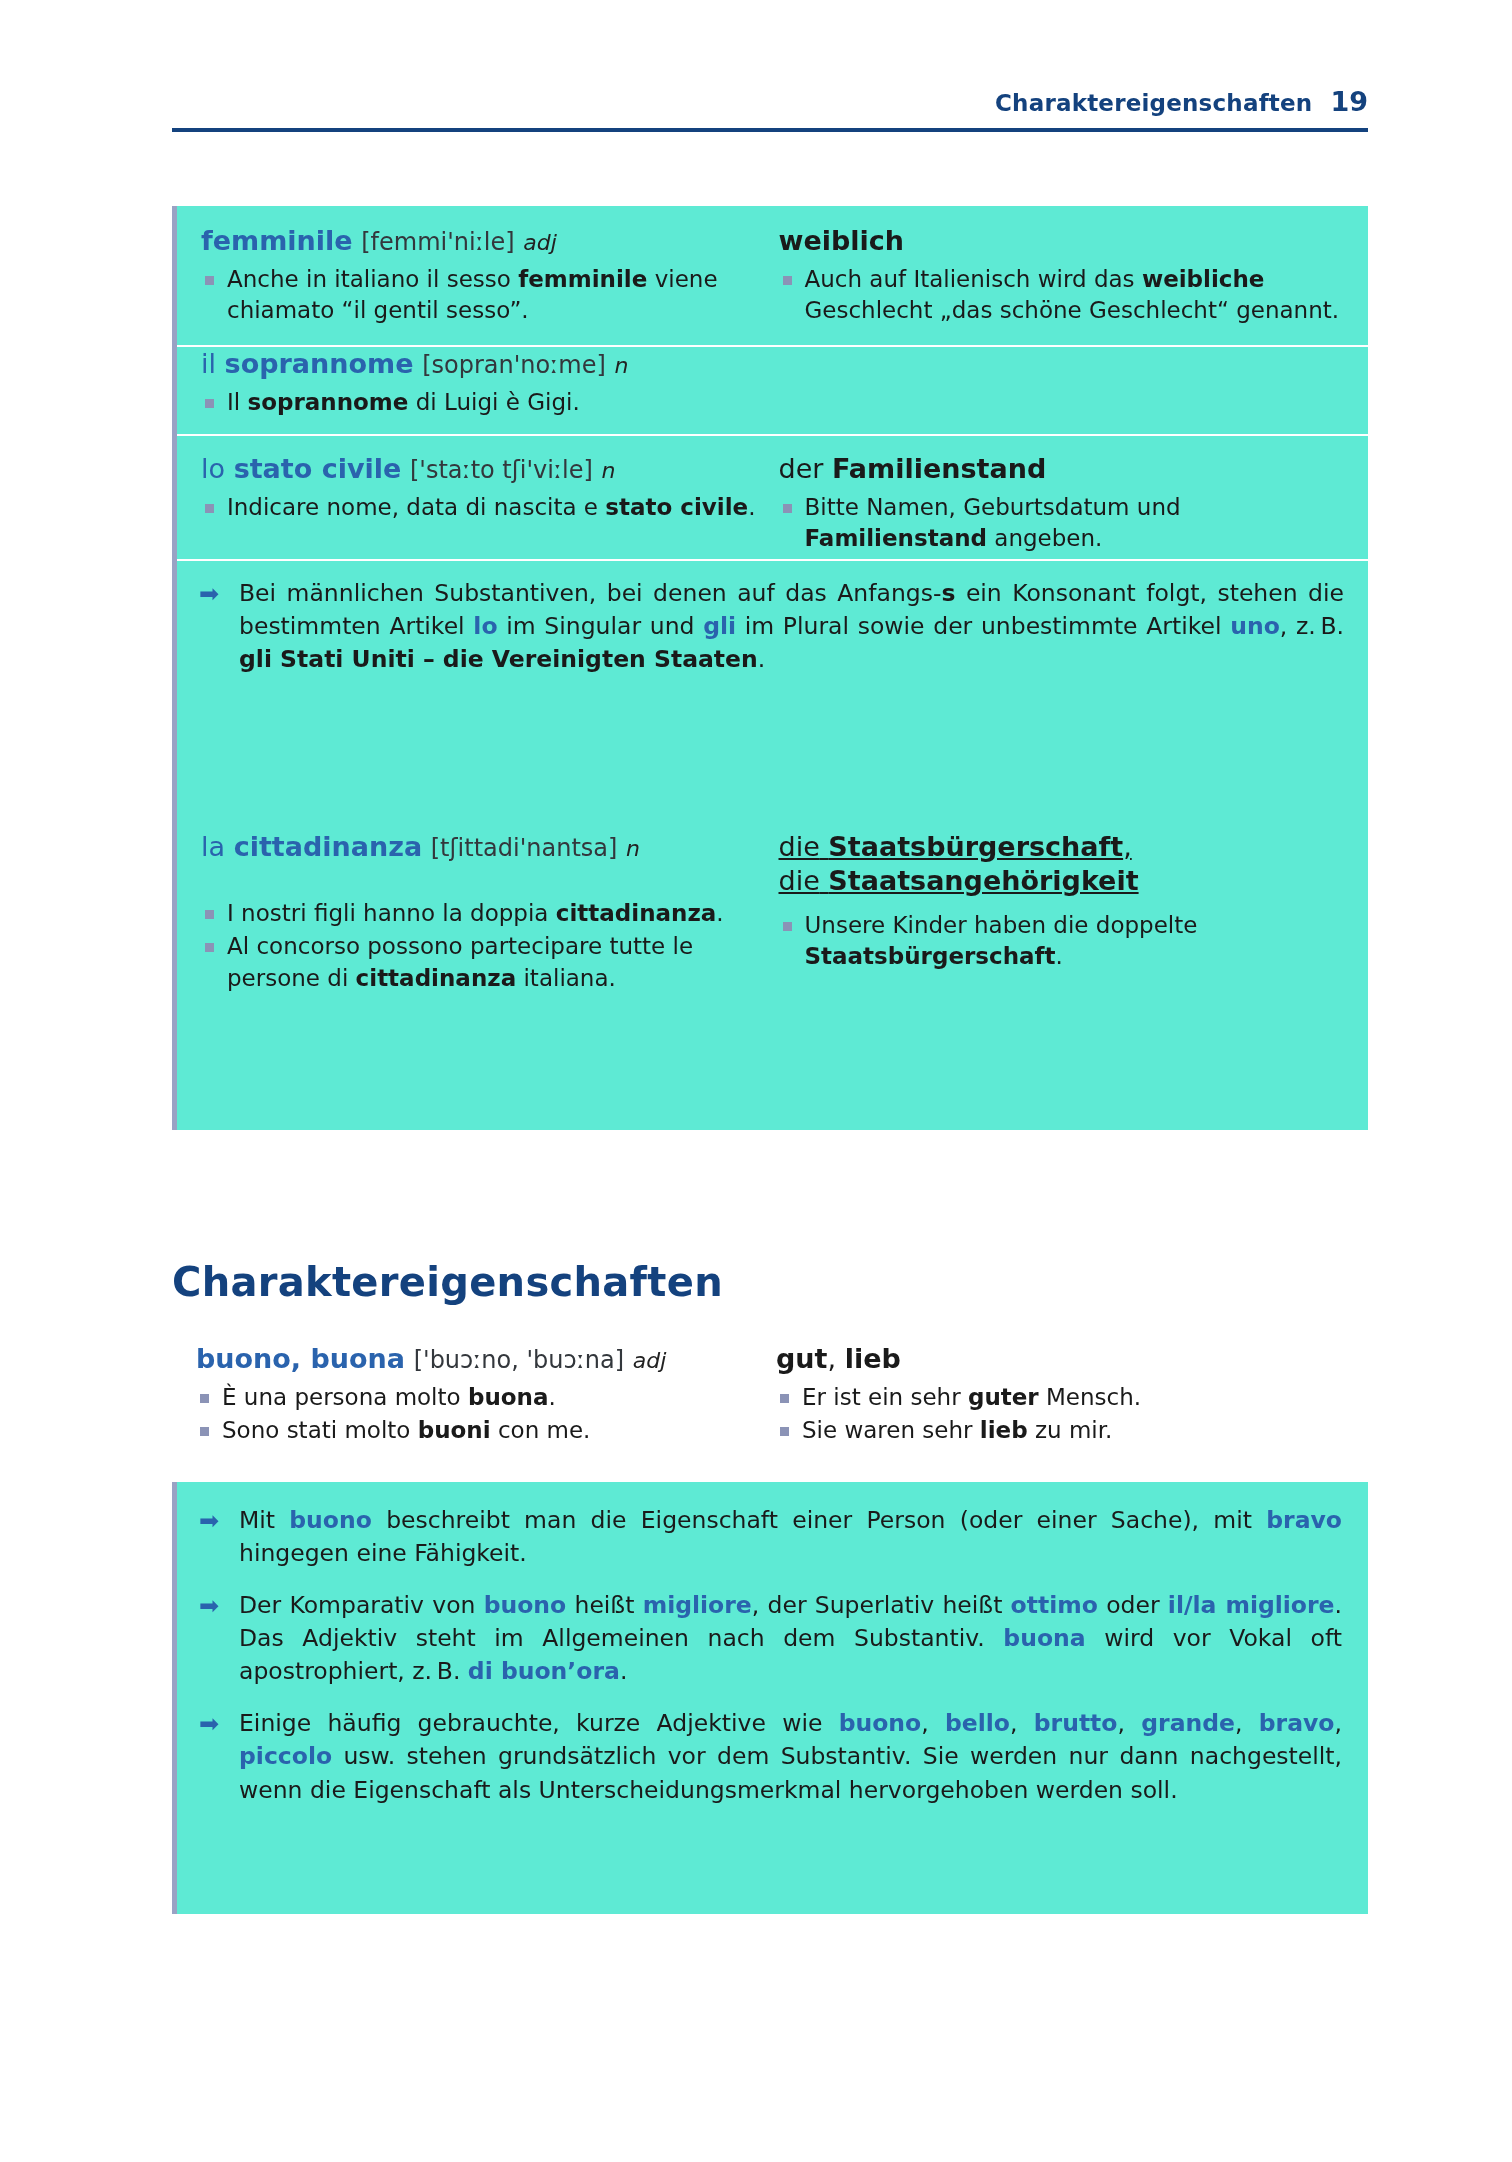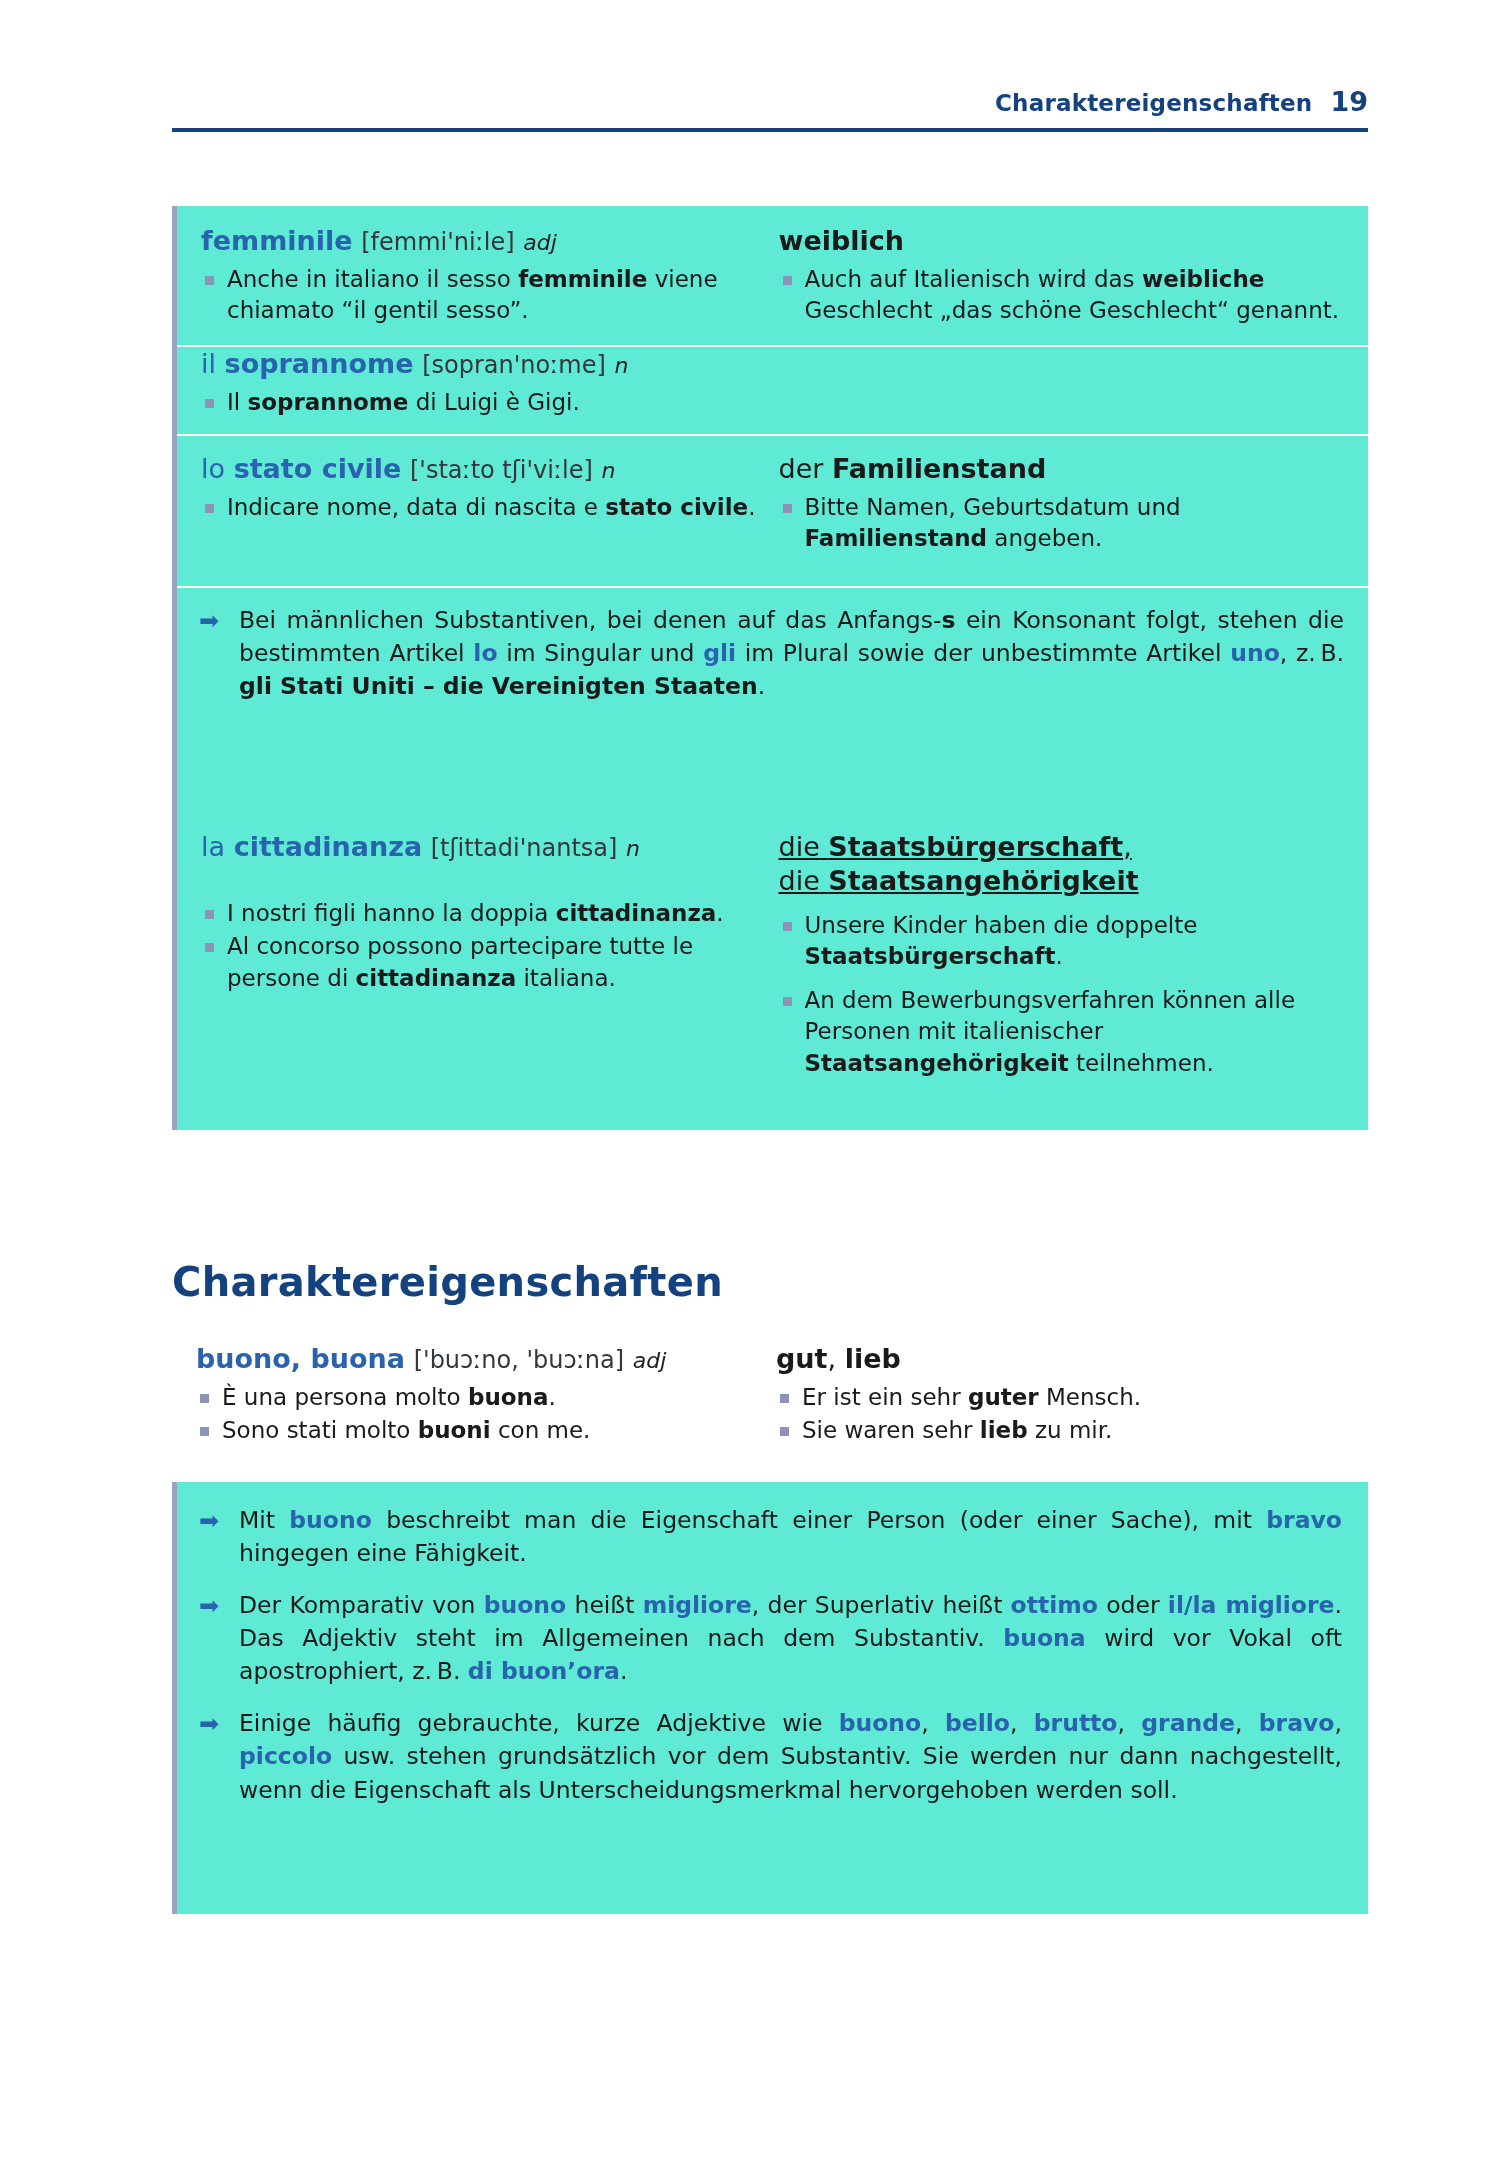--- a/index.html
+++ b/index.html
@@ -200,21 +200,21 @@
       <div class="col col-left">
         <div class="headword"><span class="hw-art">il</span> <span class="hw-it">soprannome</span> <span class="hw-ipa">[sopran'noːme]</span> <span class="hw-pos">n</span></div>
         <ul class="examples">
           <li>Il <b>soprannome</b> di Luigi è Gigi.</li>
         </ul>
       </div>
     </div>
 
     <div class="divider"></div>
 
-    <div class="entry" style="padding-top:16px; padding-bottom:29px;border-radius:29px;">
+    <div class="entry" style="padding-top:16px; padding-bottom:2px;border-radius:29px;">
       <div class="col col-left">
         <div class="headword"><span class="hw-art">lo</span> <span class="hw-it">stato civile</span> <span class="hw-ipa">['staːto tʃi'viːle]</span> <span class="hw-pos">n</span></div>
         <ul class="examples">
           <li>Indicare nome, data di nascita e <b>stato civile</b>.</li>
         </ul>
       </div>
       <div class="col col-right">
         <div class="hw-de"><span class="light">der</span> <b>Familienstand</b></div>
         <ul class="examples">
           <li>Bitte Namen, Geburtsdatum und <b>Familienstand</b> angeben.</li>
@@ -236,21 +236,20 @@
         <div class="headword" style="margin-bottom:34px;"><span class="hw-art">la</span> <span class="hw-it">cittadinanza</span> <span class="hw-ipa">[tʃittadi'nantsa]</span> <span class="hw-pos">n</span></div>
         <ul class="examples">
           <li style="">I nostri figli hanno la doppia <b>cittadinanza</b>.</li>
           <li>Al concorso possono partecipare tutte le persone di <b>cittadinanza</b> italiana.</li>
         </ul>
       </div>
       <div class="col col-right">
         <div class="hw-de" style="margin-bottom:12px;text-decoration:underline;"><span class="light">die</span> <b>Staatsbürgerschaft</b>,<br><span class="light">die</span> <b>Staatsangehörigkeit</b></div>
         <ul class="examples">
           <li style="margin-bottom:12px;">Unsere Kinder haben die doppelte <b>Staatsbürgerschaft</b>.</li>
-          <li>An dem Bewerbungsverfahren können alle Personen mit italienischer <b>Staatsangehörigkeit</b> teilnehmen.</li>
         </ul>
       </div>
     </div>
   </div>
 
   <h2 class="section-heading">Charaktereigenschaften</h2>
 
   <div style="position:absolute; left:172px; top:1338px; width:1196px;">
     <div class="entry">
       <div class="col col-left" style="padding-left:24px;">

